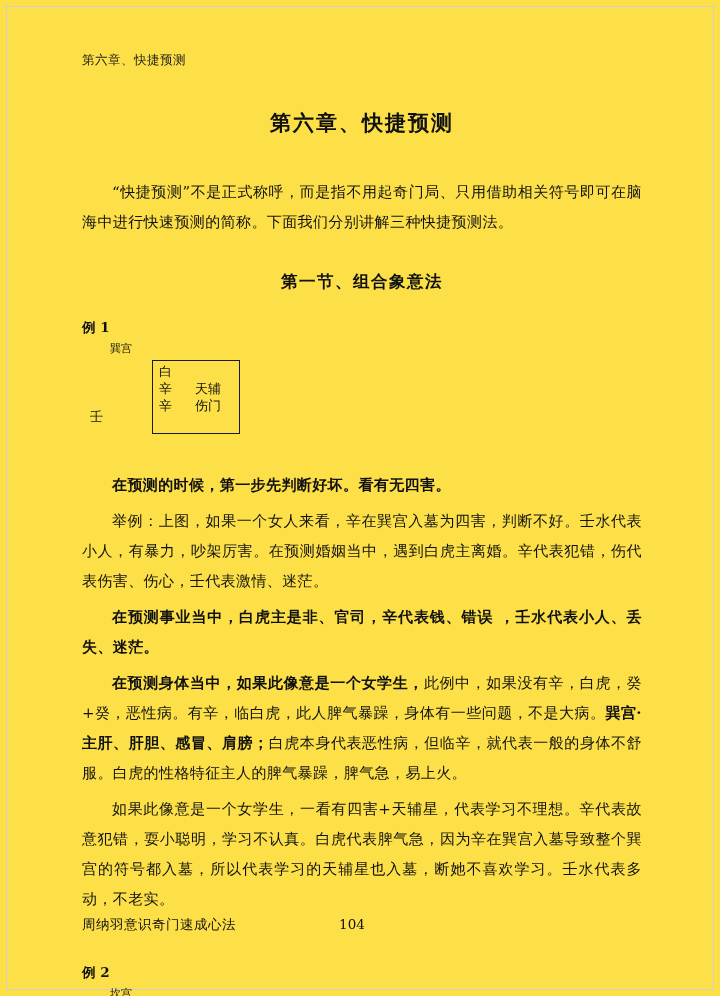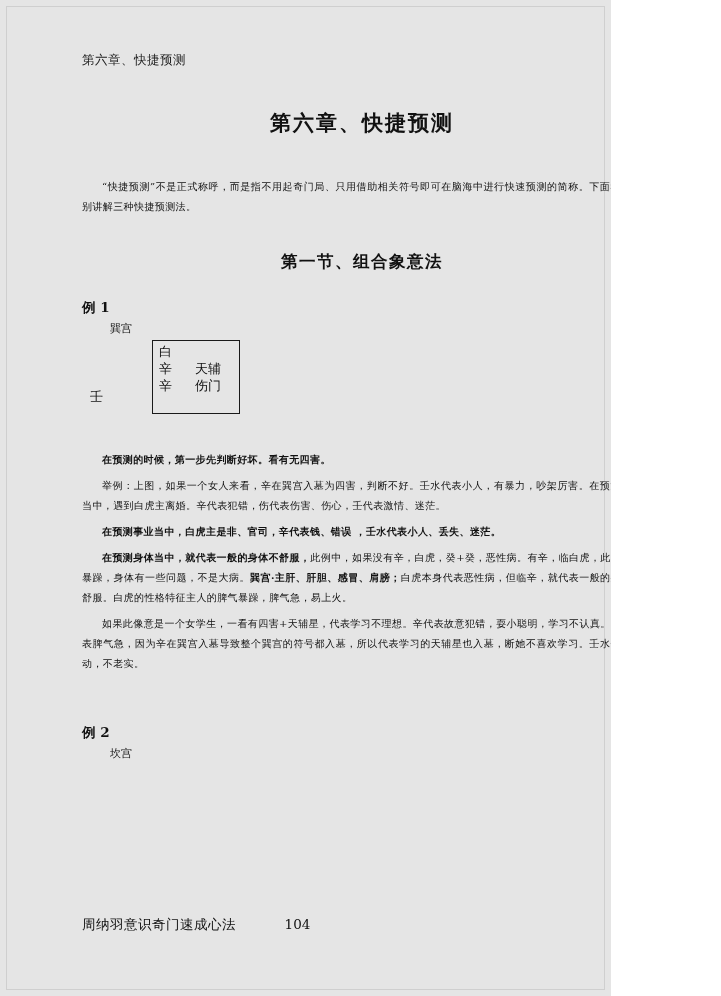--- a/index.html
+++ b/index.html
@@ -1,24 +1,24 @@
 <!DOCTYPE html>
 <html><head>
 <meta charset="utf-8">
 <style>
   html, body {
     margin: 0;
     padding: 0;
     background: #ffffff;
   }
   .page {
-    width: 611px;
+    width: 720px;
     height: 996px;
     position: relative;
-    background: #e5e5e5;
+    background: #fde047;
     font-family: "DejaVu Serif", serif;
     color: #111;
     box-sizing: border-box;
     overflow: hidden;
   }
   .page-border {
     position: absolute;
     left: 6px;
     top: 6px;
     right: 6px;
@@ -39,21 +39,21 @@
     margin-bottom: 40px;
   }
   .chapter-title {
     text-align: center;
     font-size: 21px;
     font-weight: bold;
     letter-spacing: 2px;
     margin: 18px 0 40px 0;
   }
   .para {
-    font-size: 10px;
+    font-size: 15px;
     line-height: 2.0;
     text-align: justify;
     letter-spacing: 0.4px;
     margin: 0 0 6px 0;
   }
   .indent2 {
     text-indent: 2em;
   }
   .section-title {
     text-align: center;
@@ -164,21 +164,21 @@
           <span class="chart-cell-l">辛</span>
           <span class="chart-cell-r">伤门</span>
         </div>
       </div>
     </div>
 
     <p class="para indent2 bold-para">在预测的时候，第一步先判断好坏。看有无四害。</p>
     <p class="para indent2">举例：上图，如果一个女人来看，辛在巽宫入墓为四害，判断不好。壬水代表小人，有暴力，吵架厉害。在预测婚姻当中，遇到白虎主离婚。辛代表犯错，伤代表伤害、伤心，壬代表激情、迷茫。</p>
     <p class="para indent2 bold-para">在预测事业当中，白虎主是非、官司，辛代表钱、错误 ，壬水代表小人、丢失、迷茫。</p>
 
-    <p class="para indent2"><span class="bold-para">在预测身体当中，就代表一般的身体不舒服，</span><span>此例中，如果没有辛，白虎，癸+癸，恶性病。有辛，临白虎，此人脾气暴躁，身体有一些问题，不是大病。</span><span class="bold-para">巽宫·主肝、肝胆、感冒、肩膀；</span><span>白虎本身代表恶性病，但临辛，就代表一般的身体不舒服。白虎的性格特征主人的脾气暴躁，脾气急，易上火。</span></p>
+    <p class="para indent2"><span class="bold-para">在预测身体当中，如果此像意是一个女学生，</span><span>此例中，如果没有辛，白虎，癸+癸，恶性病。有辛，临白虎，此人脾气暴躁，身体有一些问题，不是大病。</span><span class="bold-para">巽宫·主肝、肝胆、感冒、肩膀；</span><span>白虎本身代表恶性病，但临辛，就代表一般的身体不舒服。白虎的性格特征主人的脾气暴躁，脾气急，易上火。</span></p>
 
     <p class="para indent2">如果此像意是一个女学生，一看有四害+天辅星，代表学习不理想。辛代表故意犯错，耍小聪明，学习不认真。白虎代表脾气急，因为辛在巽宫入墓导致整个巽宫的符号都入墓，所以代表学习的天辅星也入墓，断她不喜欢学习。壬水代表多动，不老实。</p>
 
     <div class="block-gap"></div>
 
     <div class="example-label">例 2</div>
     <div class="palace-label">坎宫</div>
 
   </div>
 

